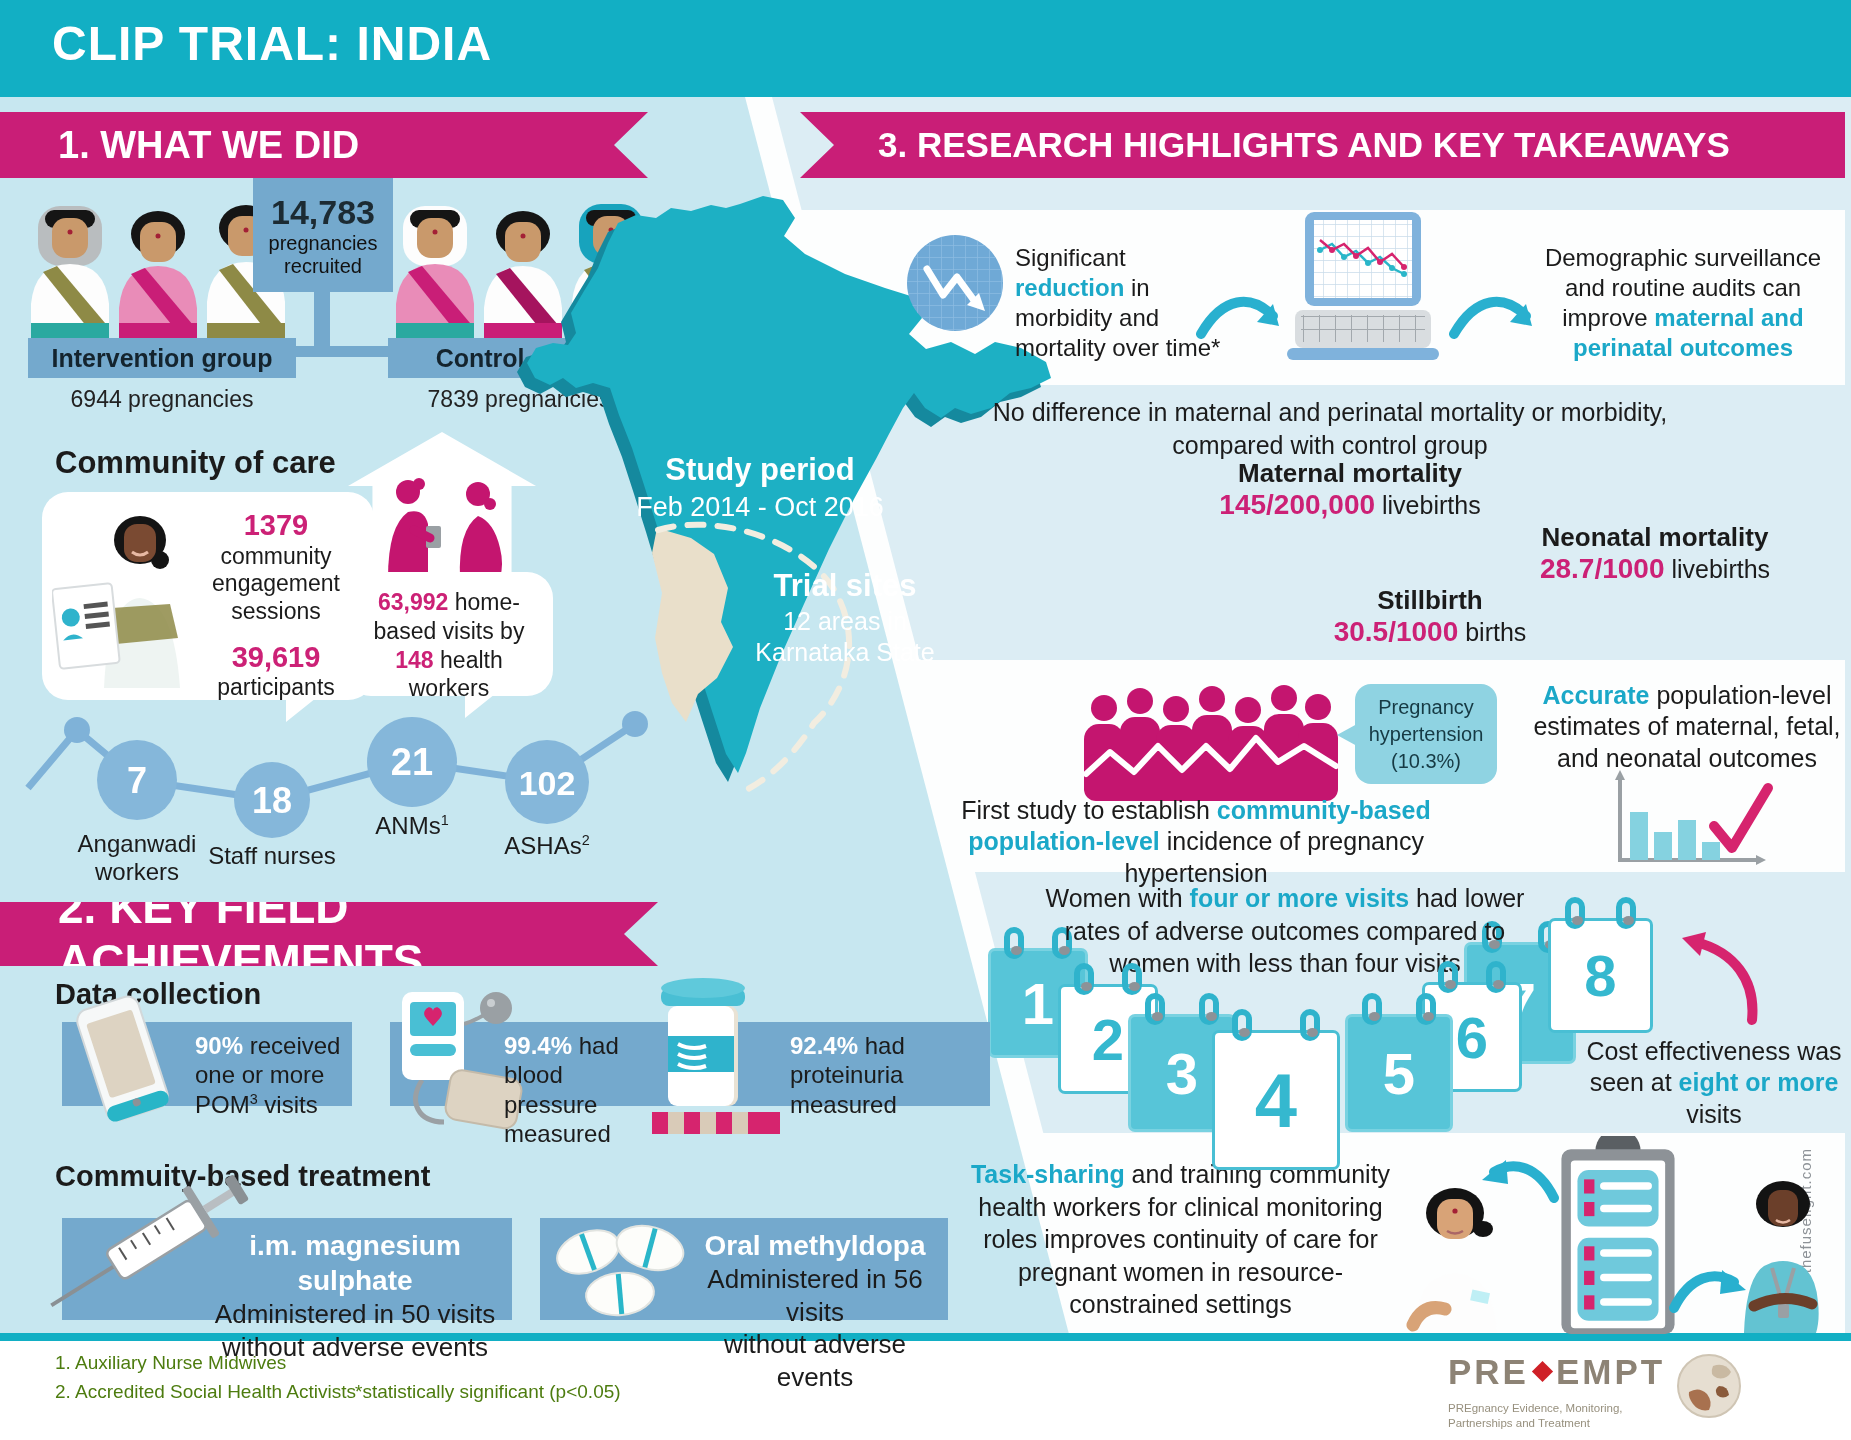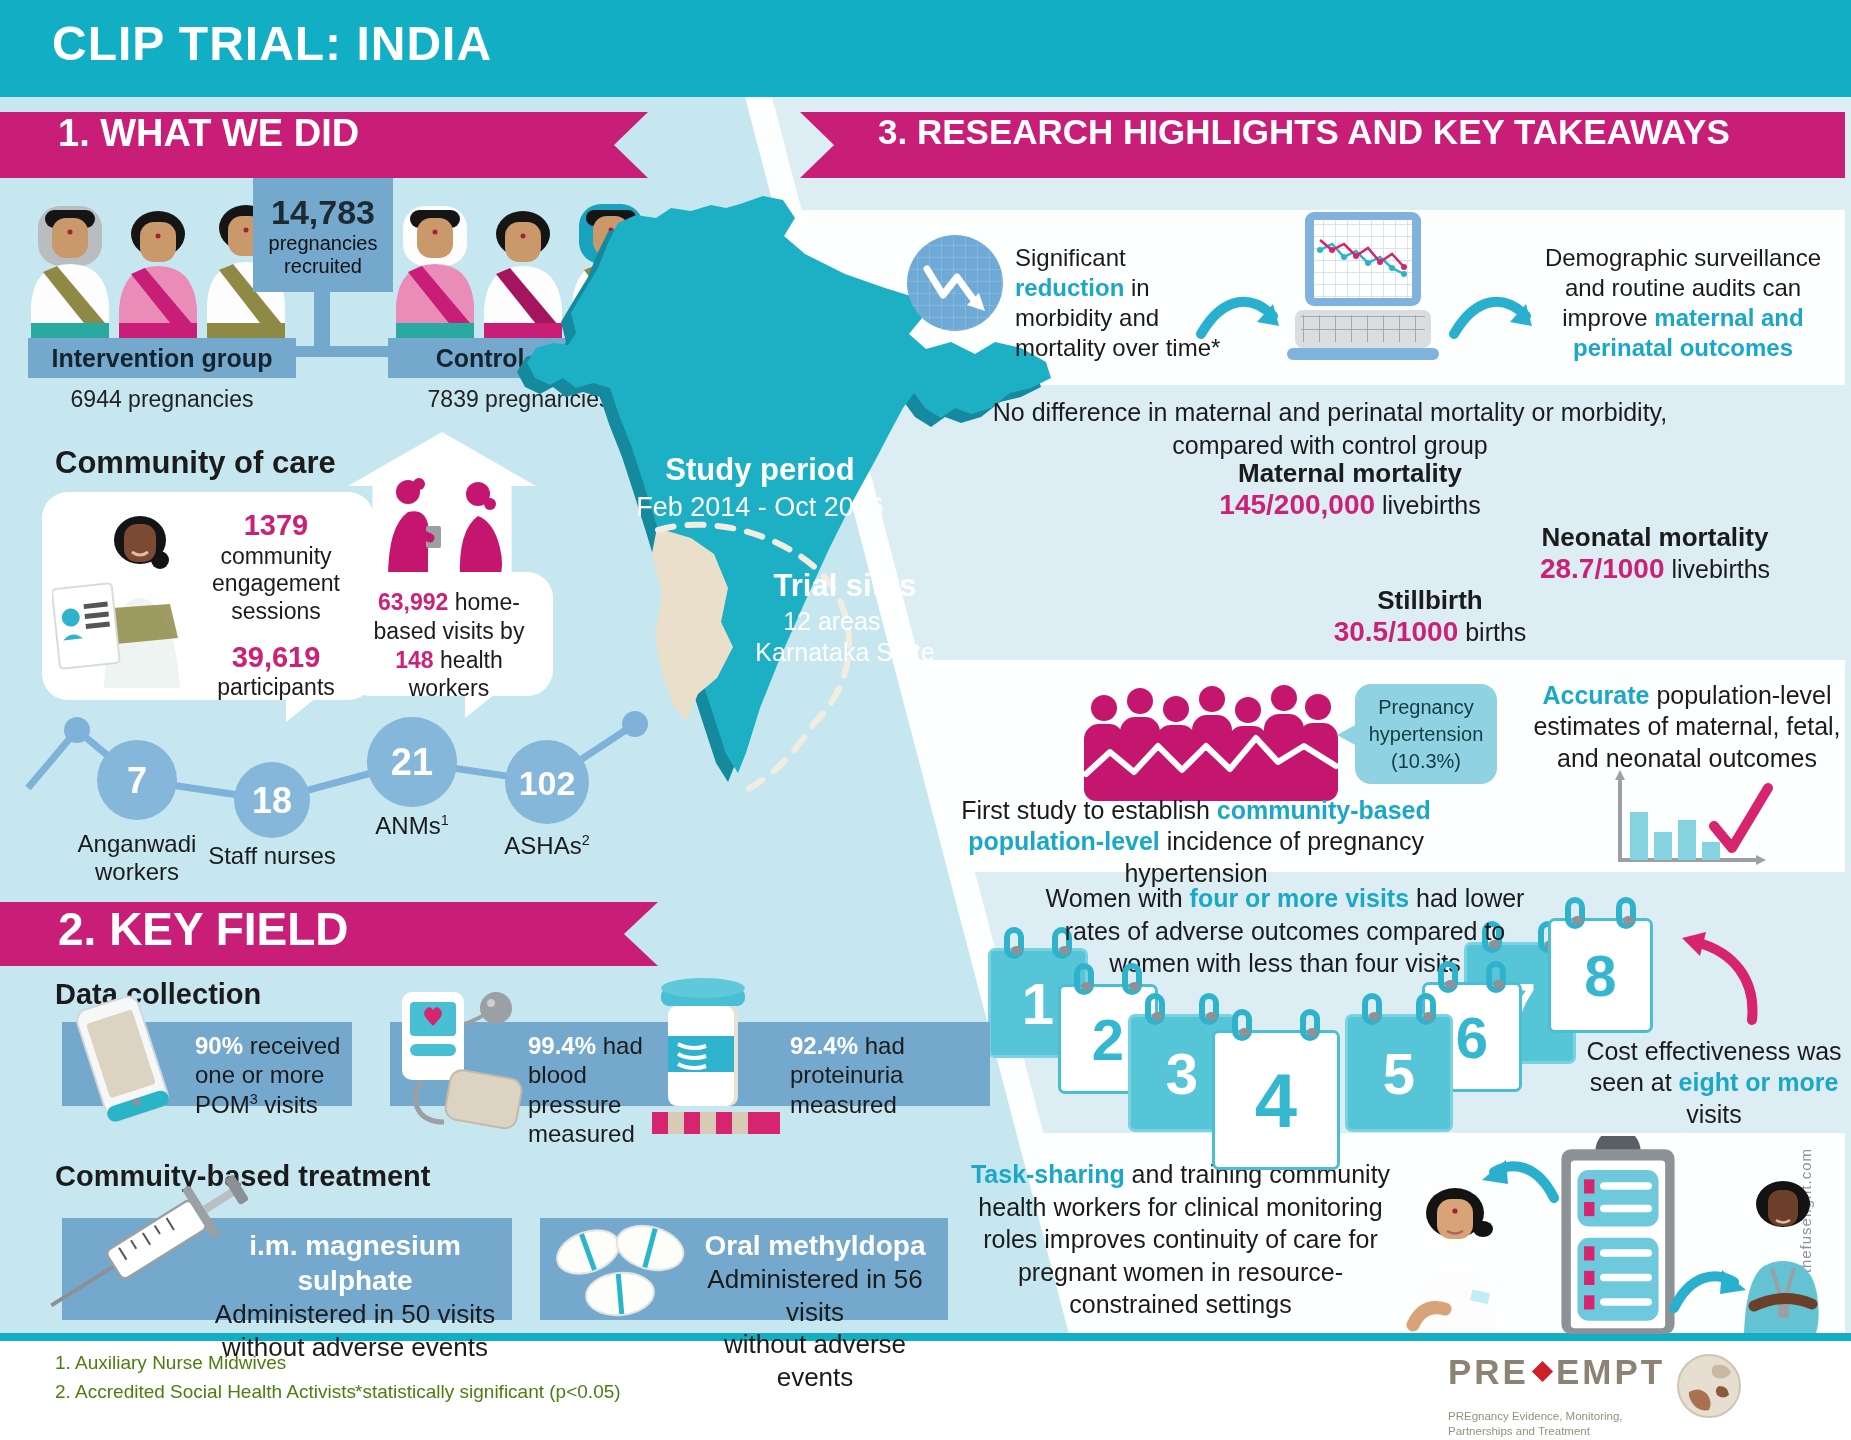--- a/index.html
+++ b/index.html
@@ -10,21 +10,21 @@
   *{margin:0;padding:0;box-sizing:border-box}
   body{font-family:"Liberation Sans",sans-serif;background:#fff}
   #canvas{position:relative;width:1851px;height:1440px;overflow:hidden;background:var(--page)}
   .abs{position:absolute}
   .bold{font-weight:bold}
   .teal-acc{color:var(--teal-acc);font-weight:bold}
   .pink{color:var(--pinktxt);font-weight:bold}
   .white-band{position:absolute;left:0;width:1845px;background:#fdfefe}
   .topbar{position:absolute;left:0;top:0;width:1851px;height:97px;background:var(--teal)}
   .title{position:absolute;left:52px;top:16px;font-size:48px;font-weight:bold;color:#fff;letter-spacing:1px}
-  .ribbon{position:absolute;background:var(--magenta);color:#fff;font-weight:bold;display:flex;}
+  .ribbon{position:absolute;background:var(--magenta);color:#fff;font-weight:bold;display:flex;align-items:center}
   .ribbon-r{clip-path:polygon(0 0,100% 0,calc(100% - 34px) 50%,100% 100%,0 100%)}
   .ribbon-l{clip-path:polygon(0 0,100% 0,100% 100%,0 100%,34px 50%)}
   .panel-white-edge{position:absolute;left:0;top:97px;width:1110px;height:1241px;background:#fdfefe;
     clip-path:polygon(0 0,745px 0,772px 0,1097px 100%,1070px 100%,0 100%)}
   .panel{position:absolute;left:0;top:97px;width:1100px;height:1241px;background:var(--panel);
     clip-path:polygon(0 0,745px 0,1070px 100%,0 100%)}
   .steelbox{position:absolute;background:var(--steel)}
   .label-bar{position:absolute;background:var(--steel);display:flex;align-items:center;justify-content:center;
     font-weight:bold;font-size:25px;color:#14242e}
   .cnt{position:absolute;font-size:23px;color:#222;text-align:center}
@@ -48,21 +48,21 @@
   .ring{position:absolute;top:-24px;width:20px;height:32px;border:6px solid #2fb3cc;border-radius:12px;background:transparent}
   .ring:after{content:'';position:absolute;bottom:-2px;left:1px;width:11px;height:9px;background:#8d9297;border-radius:50%}
   .ring.r1{left:14%}.ring.r2{right:14%}
   .foot{font-size:19px;color:#4d7c0f}
   .credit{position:absolute;left:1797px;top:1148px;writing-mode:vertical-rl;transform:rotate(180deg);
     color:#8d9297;font-size:15px;letter-spacing:1px}
   .divider{position:absolute;left:0;top:1333px;width:1851px;height:8px;background:var(--teal)}
   .footer-bg{position:absolute;left:0;top:1341px;width:1851px;height:99px;background:#fff}
   .leaf{display:inline-block;width:15px;height:15px;background:#cf2027;transform:rotate(45deg);margin:0 6px 2px 6px}
   .logo-name{font-size:35px;font-weight:bold;color:#8d8375;letter-spacing:3px;display:flex;align-items:center}
-  .logo-tag{font-size:11.5px;color:#97907e;line-height:1.3;margin-top:17px}
+  .logo-tag{font-size:11.5px;color:#97907e;line-height:1.3;margin-top:9px}
   .maplabel{position:absolute;color:#fff;text-align:center}
   sup{font-size:60%}
 </style>
 </head>
 <body>
 
 <div id="canvas">
 
   <div class="white-band" style="top:210px;height:175px"></div>
   <div class="white-band" style="top:660px;height:212px"></div>
@@ -251,21 +251,21 @@
     <circle cx="104" cy="26" r="16" fill="#9aa0a4"></circle>
     <circle cx="99" cy="21" r="4" fill="#c9ced1"></circle>
     <rect x="10" y="10" width="62" height="88" rx="10" fill="#fff"></rect>
     <rect x="18" y="20" width="46" height="34" rx="4" fill="#49bfd4"></rect>
     <path d="M41,44 c-6,-7 -12,-11 -7,-17 c4,-4 7,0 7,2 c0,-2 3,-6 7,-2 c5,6 -1,10 -7,17 z" fill="#d6246e"></path>
     <rect x="18" y="62" width="46" height="12" rx="6" fill="#49bfd4"></rect>
     <g transform="rotate(10 90 120)">
       <rect x="55" y="92" width="72" height="50" rx="12" fill="#ddd3c2" stroke="#c4baa9" stroke-width="2"></rect>
     </g>
   </svg>
-  <div class="txt" style="left:528px;top:1031px;width:150px;font-size:24px;line-height:1.22;z-index:3">
+  <div class="txt" style="left:504px;top:1031px;width:150px;font-size:24px;line-height:1.22;z-index:3">
     <span style="color:#fff;font-weight:bold">99.4%</span><span> had blood pressure measured</span>
   </div>
 
   <div class="steelbox" style="left:620px;top:1022px;width:370px;height:84px;z-index:2"></div>
   <svg class="abs" style="left:648px;top:972px;z-index:3" width="110" height="145" viewBox="0 0 110 145">
     <rect x="24" y="34" width="66" height="100" rx="9" fill="#e9e2d4"></rect>
     <rect x="20" y="34" width="66" height="100" rx="9" fill="#fff"></rect>
     <rect x="20" y="64" width="66" height="36" fill="#2fb3cc"></rect>
     <path d="M30,72 q14,7 28,2" stroke="#fff" stroke-width="4" fill="none"></path>
     <path d="M30,82 q14,7 28,2" stroke="#fff" stroke-width="4" fill="none"></path>

